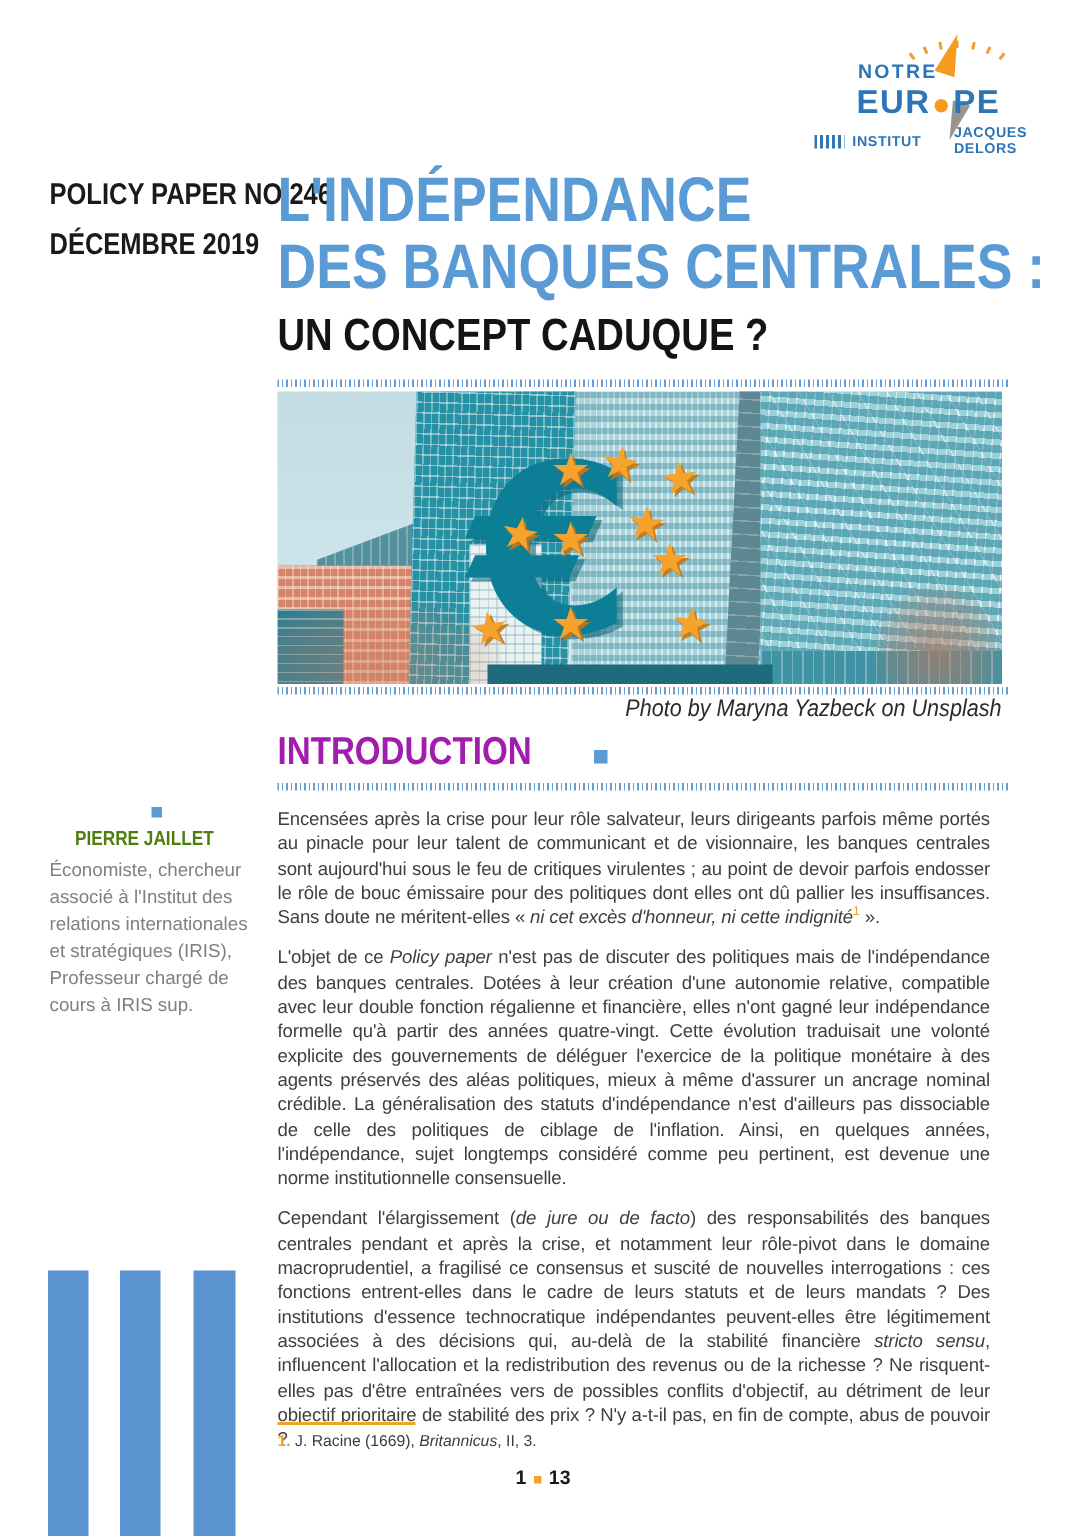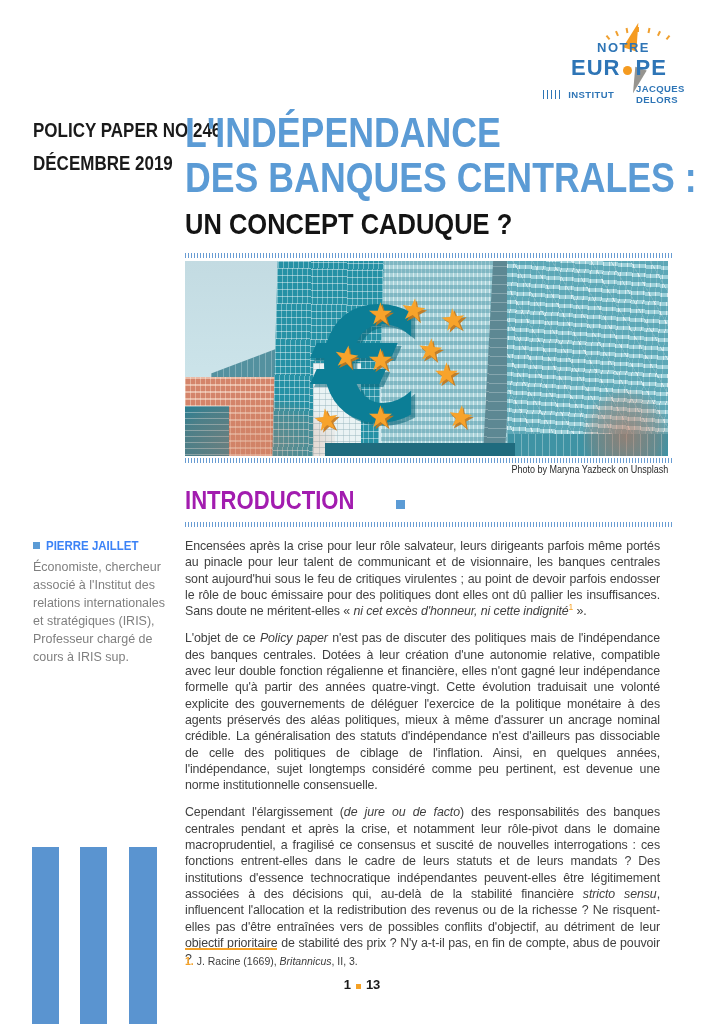--- a/index.html
+++ b/index.html
@@ -2,21 +2,21 @@
 <html lang="fr"><head>
 <meta charset="utf-8">
 <style>
   html,body{margin:0;padding:0;background:#888;}
   .page{position:relative;width:724px;height:1024px;background:#ffffff;overflow:hidden;
         font-family:"Liberation Sans",sans-serif;-webkit-font-smoothing:antialiased;}
   .cond{display:inline-block;transform:scaleX(.85);transform-origin:0 50%;white-space:nowrap;}
 
   
   .logo{position:absolute;left:543px;top:26px;width:172px;height:76px;}
-  .logo-notre{position:absolute;left:54px;top:14px;font-size:13px;font-weight:bold;color:#2e75b6;letter-spacing:1.5px;}
+  .logo-notre{position:absolute;left:29px;top:14px;font-size:13px;font-weight:bold;color:#2e75b6;letter-spacing:1.5px;}
   .logo-europe{position:absolute;left:28px;top:29px;display:flex;align-items:center;gap:2px;
                font-size:22px;font-weight:bold;color:#2e75b6;letter-spacing:1px;}
   .logo-dot{width:9px;height:9px;border-radius:50%;background:#f59b20;margin:4px 1px 0 1px;}
   .needle-up{position:absolute;left:84px;top:-4px;width:0;height:0;border-left:7px solid transparent;
              border-right:7px solid transparent;border-bottom:28px solid #f59b20;transform:rotate(18deg);}
   .needle-down{position:absolute;left:88px;top:42px;width:0;height:0;border-left:6px solid transparent;
              border-right:6px solid transparent;border-top:26px solid #979590;transform:rotate(18deg);}
   .logo-arc span{position:absolute;width:2px;height:5px;background:#f0a030;}
   .lt1{left:64px;top:9px;transform:rotate(-38deg);}
   .lt2{left:73px;top:5px;transform:rotate(-24deg);}
@@ -82,30 +82,30 @@
         font-weight:bold;color:#0c7e96;text-shadow:4px 3px 0 rgba(8,100,120,.55);}
   .star{font-size:30px;line-height:30px;color:#f7a32b;text-shadow:2px 2px 0 rgba(198,118,22,.9);}
   .s1{left:182px;top:38px;}  .s2{left:215px;top:34px;transform:rotate(8deg);}
   .s3{left:255px;top:44px;transform:rotate(-6deg);}
   .s4{left:148px;top:81px;transform:rotate(10deg);}  .s5{left:182px;top:84px;}
   .s6{left:232px;top:74px;transform:rotate(6deg);}   .s7{left:248px;top:98px;}
   .s8{left:128px;top:144px;transform:rotate(-8deg);} .s9{left:182px;top:141px;}
   .s10{left:262px;top:141px;transform:rotate(7deg);}
 
   .credit{position:absolute;left:185px;top:464px;width:483px;text-align:right;
-          font-size:10px;color:#2b2b2b;}
+          font-size:16px;font-style:italic;color:#2b2b2b;}
   .credit .cond{transform-origin:100% 50%;transform:scaleX(.9);}
 
   
   .intro-head{position:absolute;left:185px;top:485px;font-size:26px;font-weight:bold;color:#a21caf;}
   .intro-sq{display:inline-block;width:9px;height:9px;background:#5b9bd5;margin-left:12px;}
 
   
   .author{position:absolute;left:33px;top:538px;width:142px;}
-  .author-name{font-size:13.5px;font-weight:bold;color:#3b82f6;display:flex;align-items:center;gap:6px;}
+  .author-name{font-size:13.5px;font-weight:bold;color:#4d7c0f;display:flex;align-items:center;gap:6px;flex-direction:column;}
   .author-sq{width:7px;height:7px;background:#5b9bd5;flex:0 0 auto;}
   .author-bio{margin-top:5px;font-size:12.5px;line-height:18px;color:#7f7f7f;}
 
   
   .bodycol{position:absolute;left:185px;top:538px;width:488px;font-size:12.4px;line-height:16.3px;
            color:#3f3f3f;text-align:justify;letter-spacing:-.1px;}
   .bodycol p{margin:0 13px 11px 0;}
   .bodycol i{font-style:italic;}
   sup.fnref{color:#f5a125;font-size:8.5px;line-height:0;}
 

